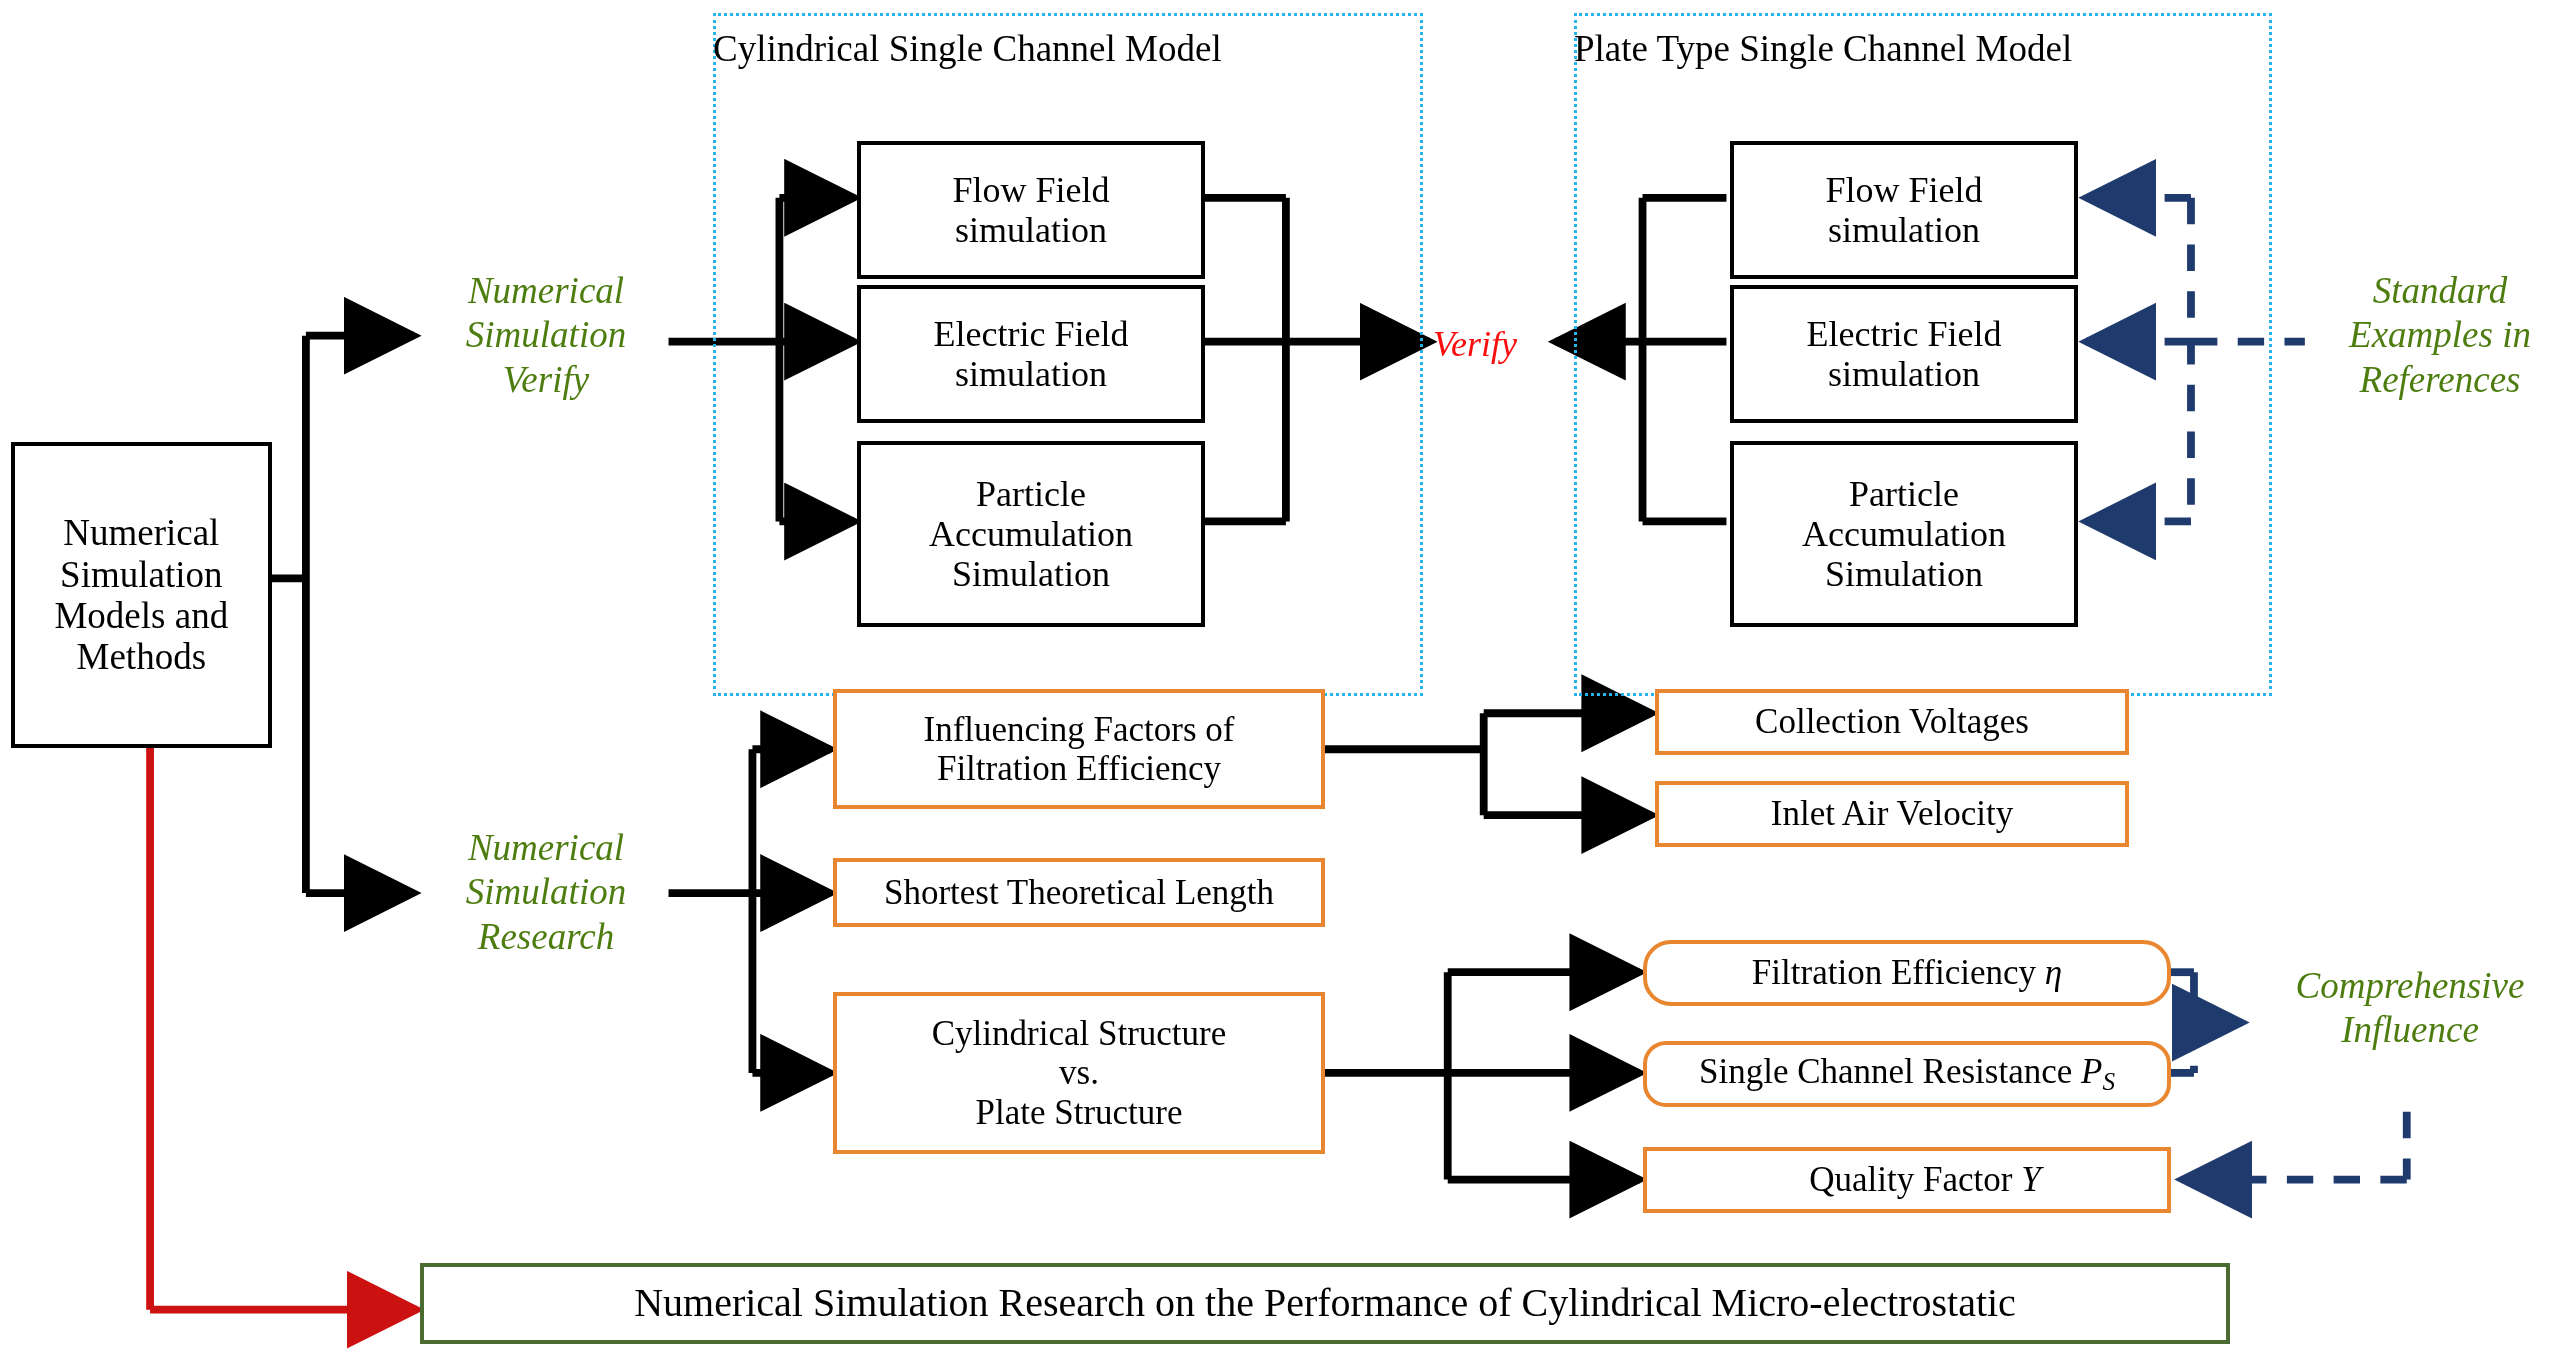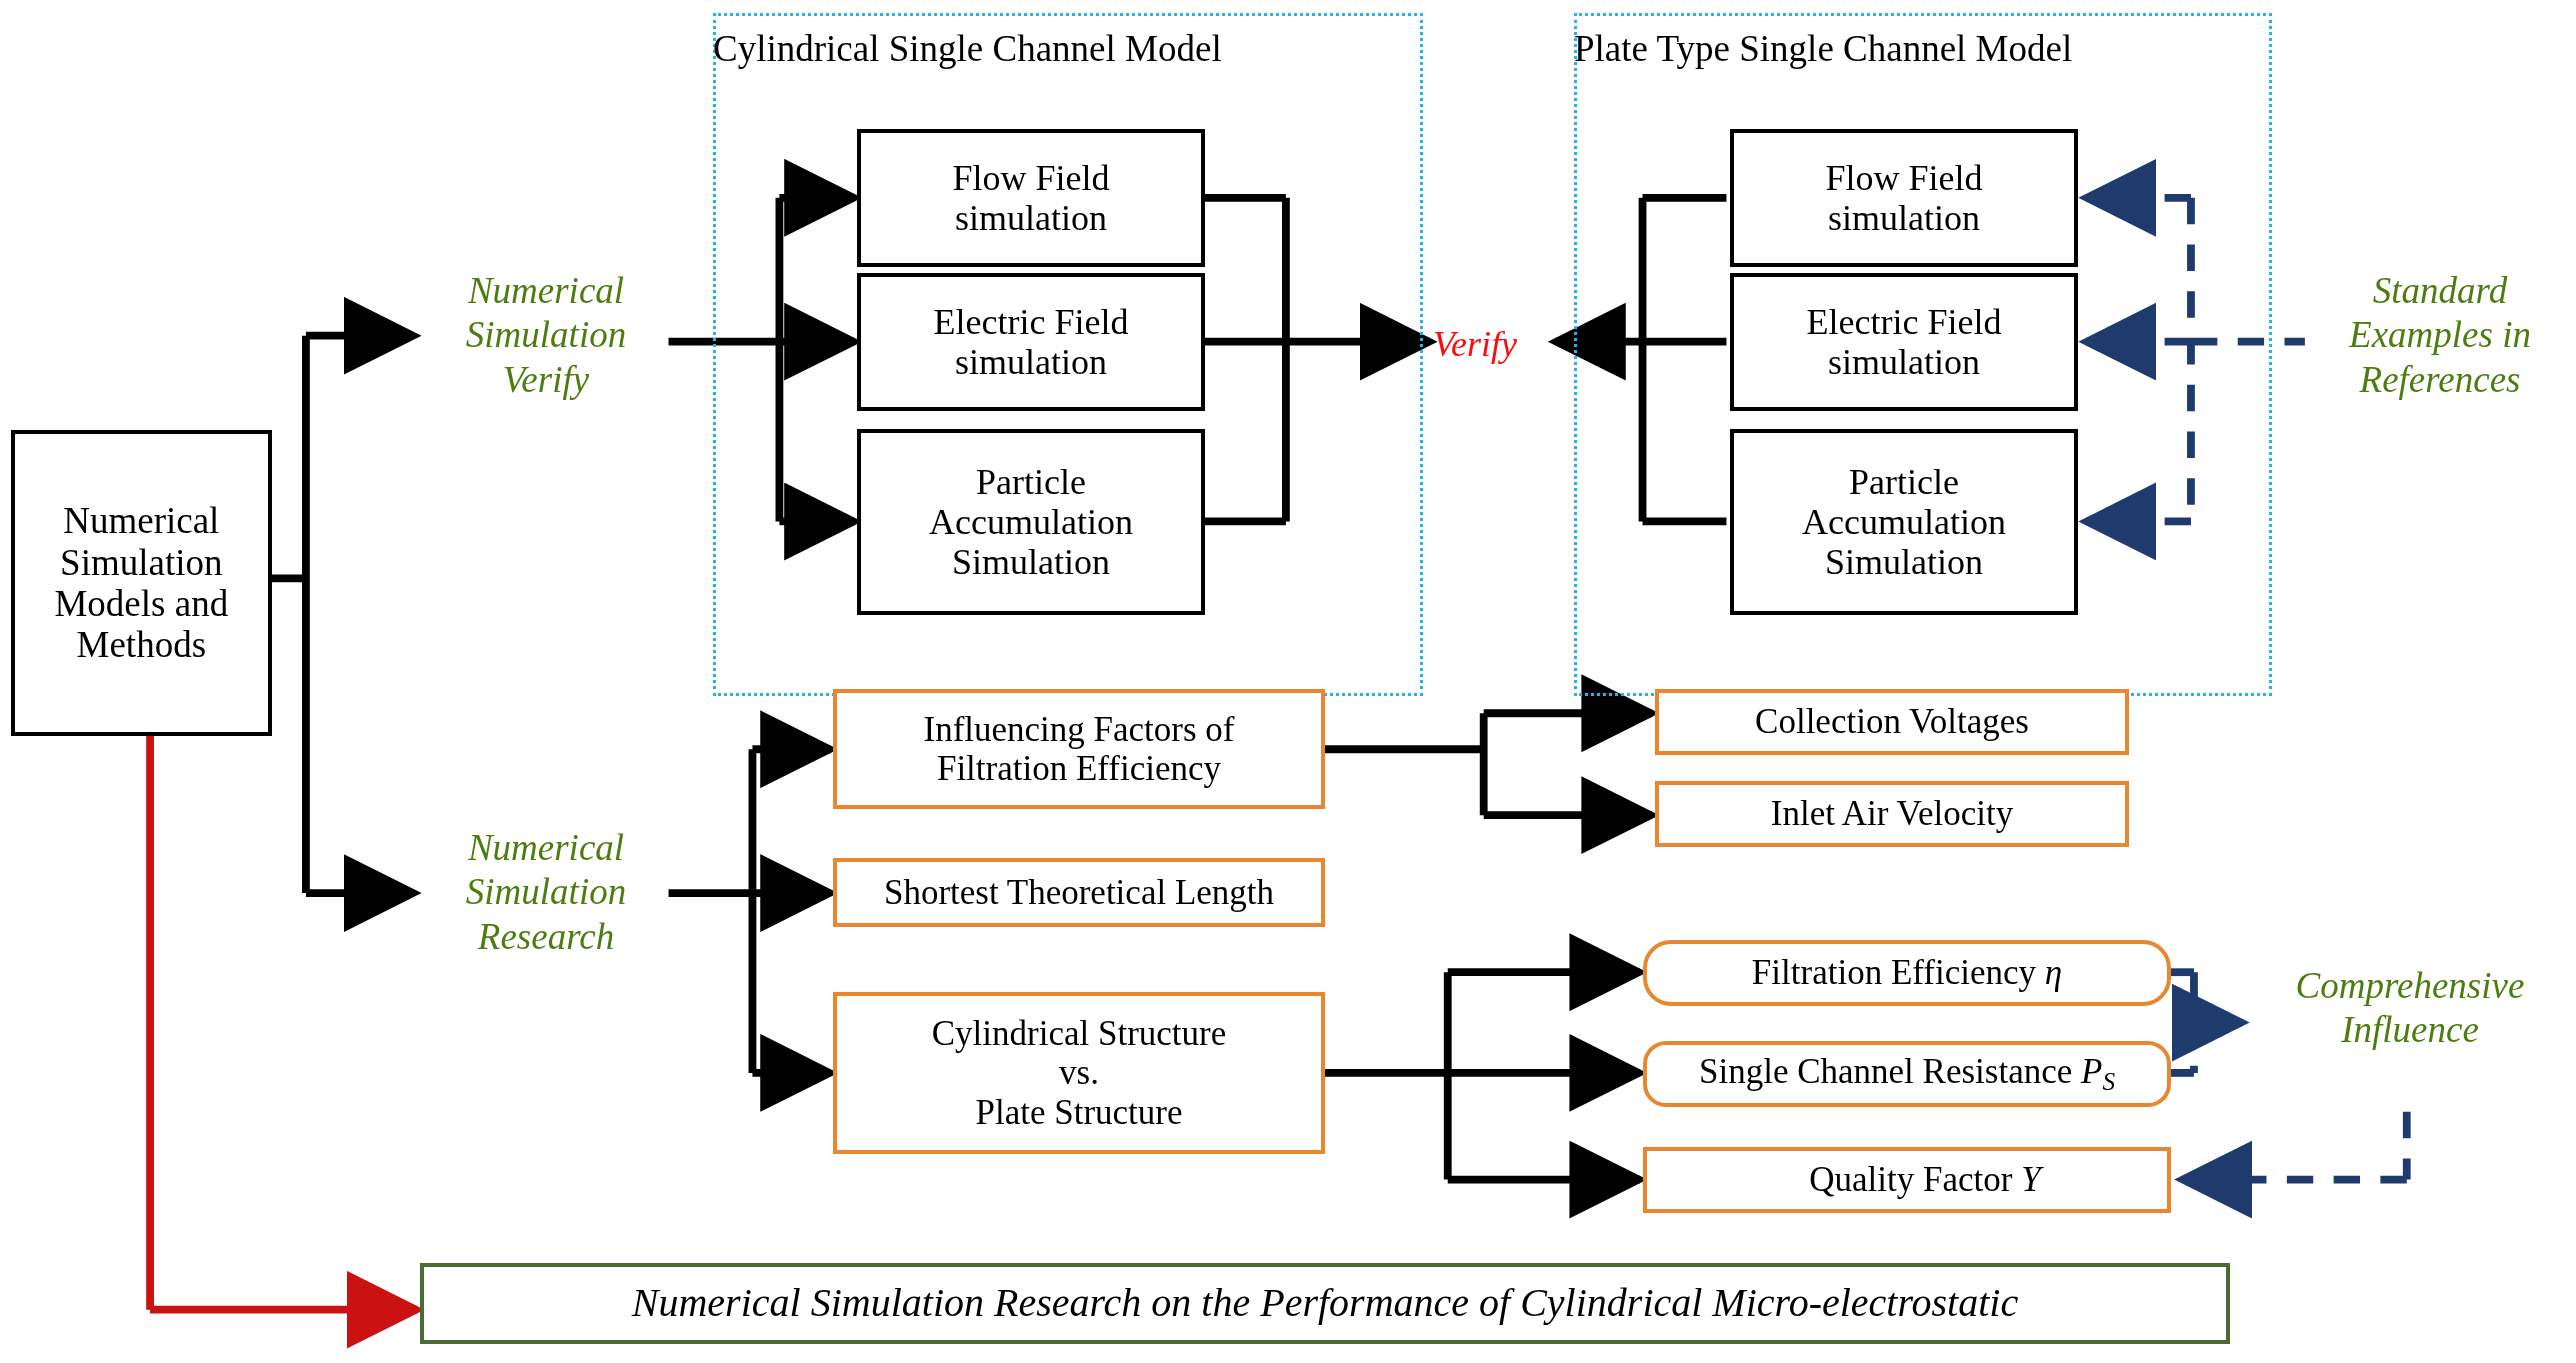--- a/index.html
+++ b/index.html
@@ -25,21 +25,21 @@
     position: absolute;
     box-sizing: border-box;
     background: #ffffff;
     display: flex;
     align-items: center;
     justify-content: center;
     text-align: center;
     color: #000000;
     line-height: 1.12;
   }
-  .box-black  { border: 4.2px solid #000000; }
+  .box-black  { border: 4.2px solid #000000; margin-top: 12px; }
   .box-orange { border: 4.8px solid #e8872f; }
   .box-green  { border: 4.8px solid #4a6b32; }
   .dotted-group {
     position: absolute;
     box-sizing: border-box;
     border: 3px dotted #24b3ef;
     background: transparent;
   }
   .group-title {
     position: absolute;
@@ -60,21 +60,21 @@
   .label-verify {
     position: absolute;
     color: #fc0d0d;
     font-style: italic;
     font-size: 36px;
     white-space: nowrap;
   }
   .t58 { font-size: 35px; }
   .t60 { font-size: 36px; }
   .t62 { font-size: 37px; }
-  .t66 { font-size: 40px; font-style: italic; }
+  .t66 { font-size: 40px; }
   .sub { font-size: 0.72em; vertical-align: -0.28em; }
   .ital { font-style: italic; }
 </style>
 </head>
 <body>
 
 <div id="stage">
 
   <svg class="wires" viewBox="0 0 4297 2274">
     <defs>

